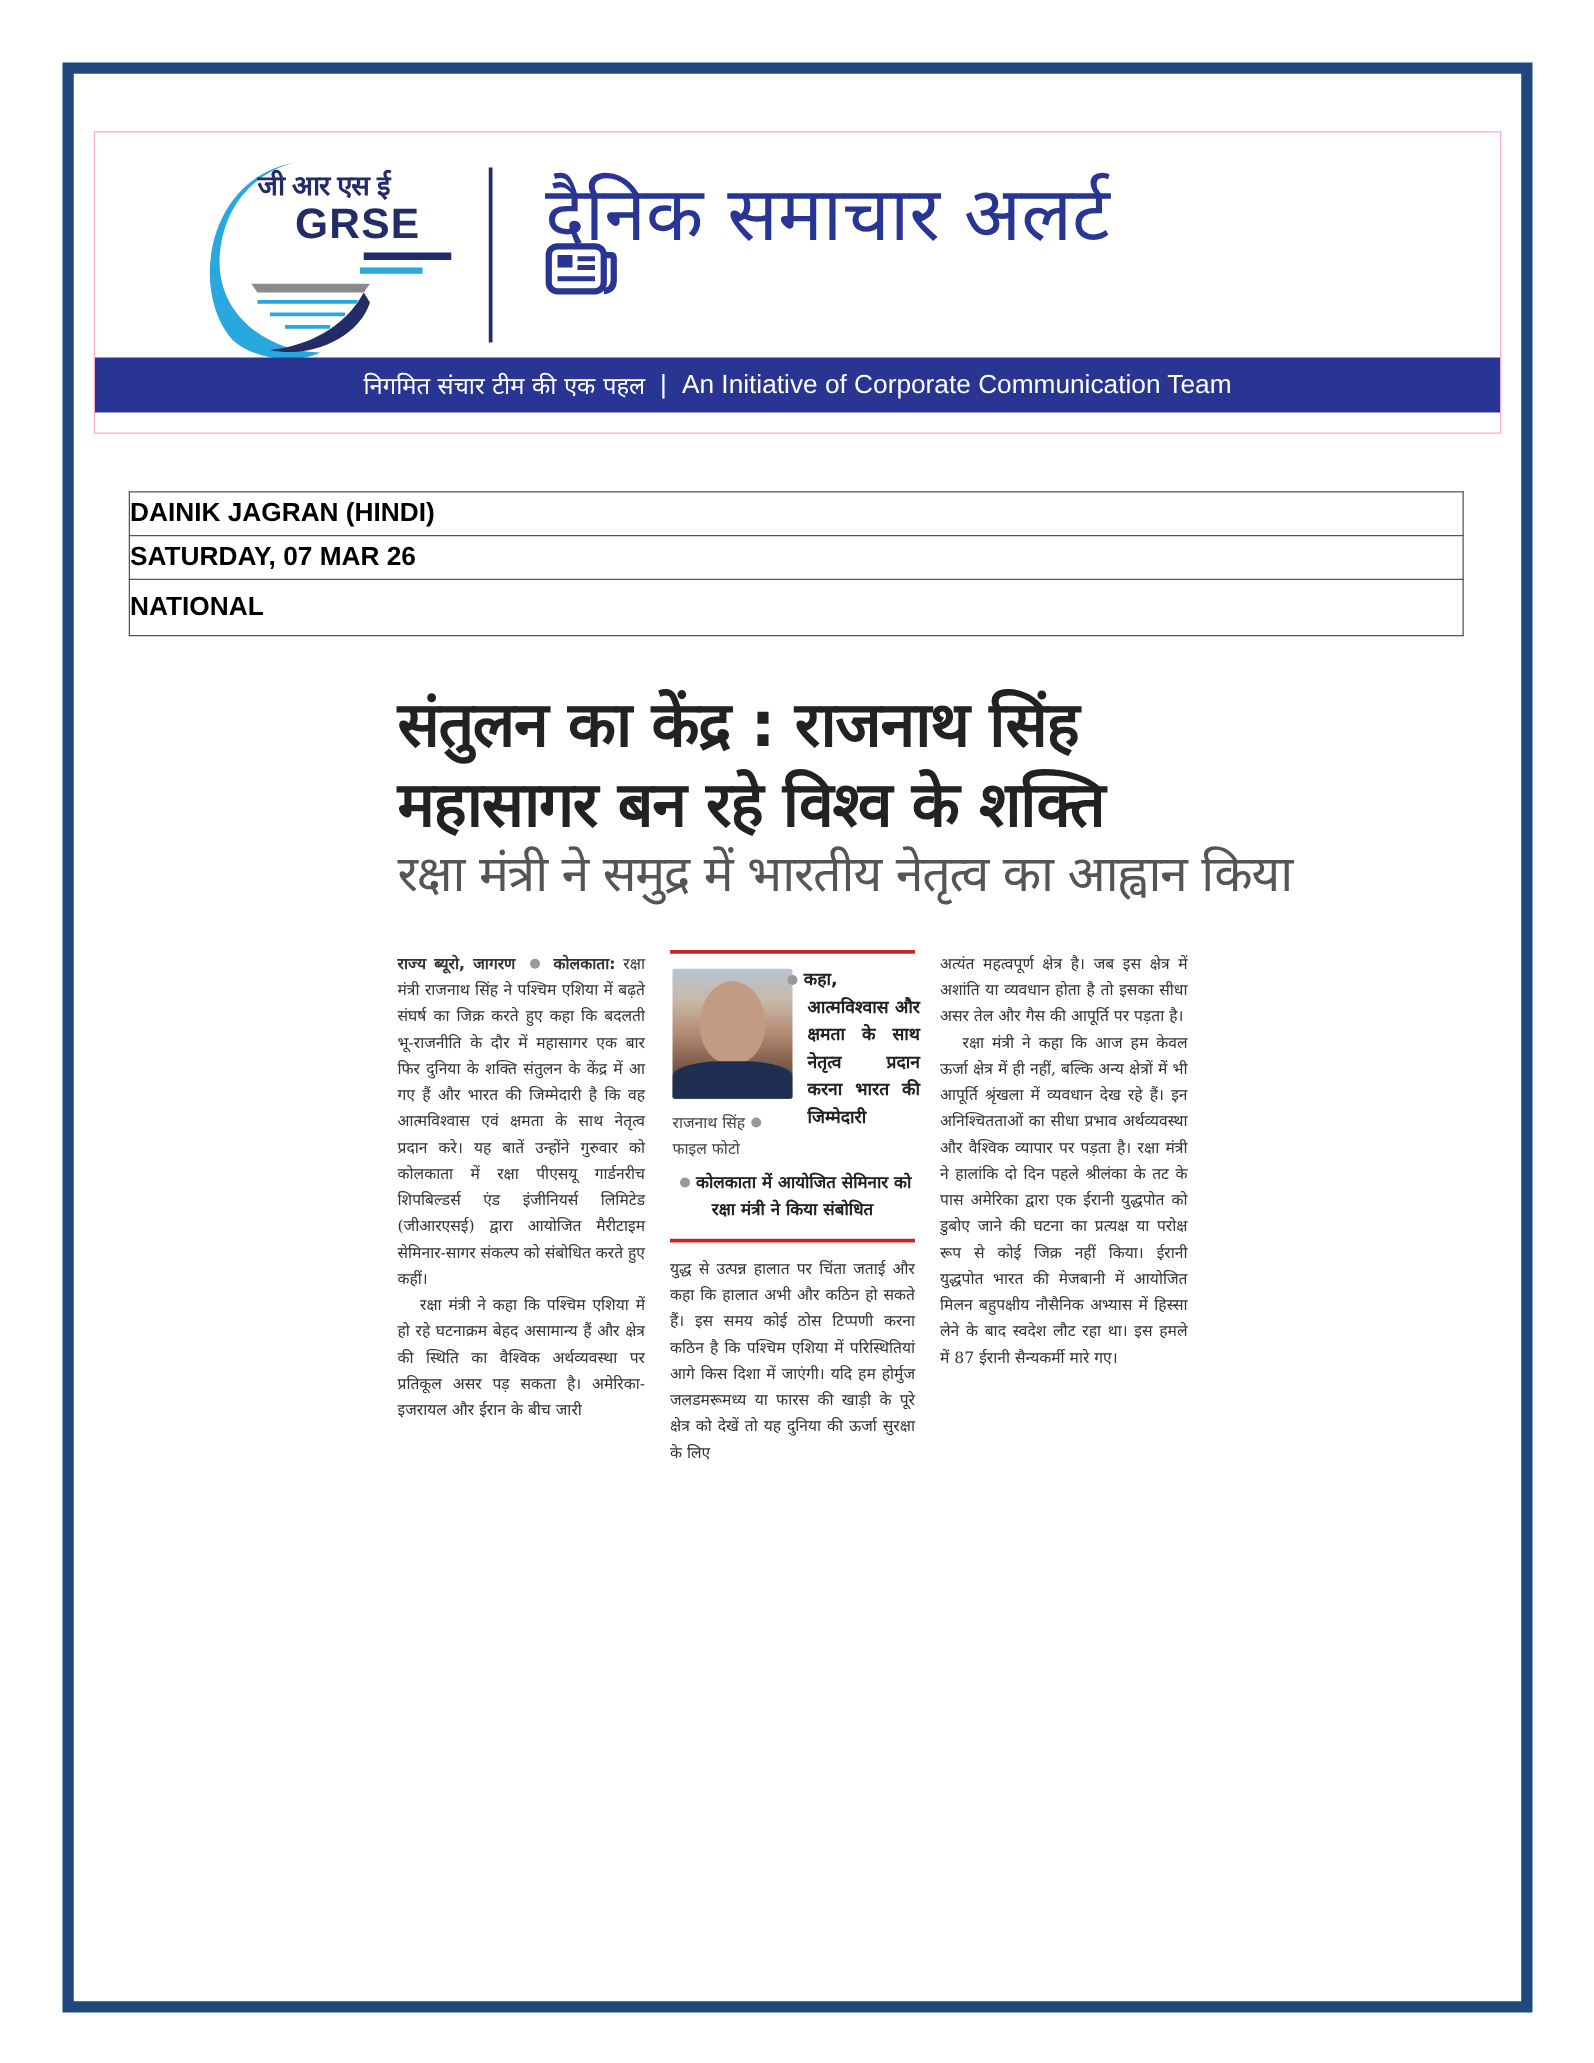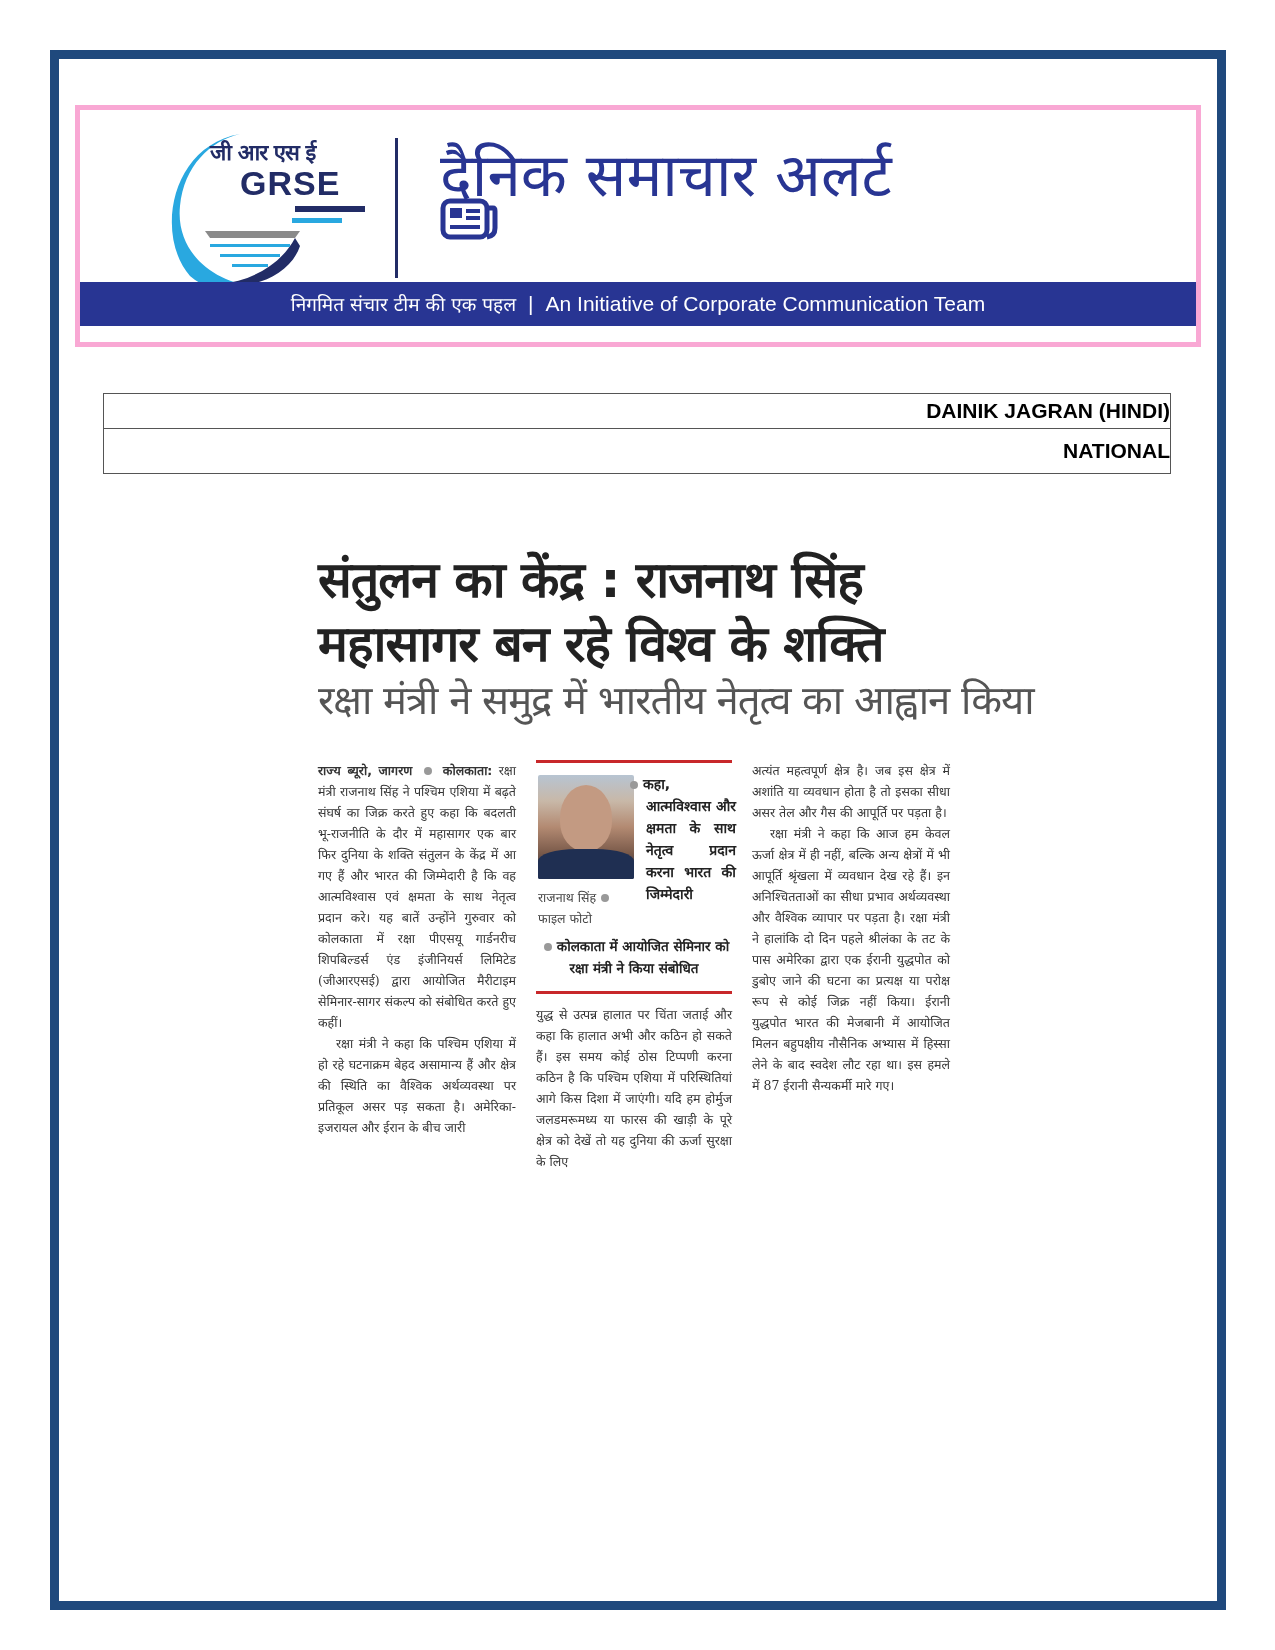--- a/index.html
+++ b/index.html
@@ -1,34 +1,34 @@
 <!DOCTYPE html>
 <html><head>
 <meta charset="utf-8">
 <style>
   html, body { margin: 0; padding: 0; background: #ffffff; }
   body { width: 1275px; height: 1650px; position: relative; overflow: hidden; font-family: "Liberation Sans", sans-serif; }
   .frame { position: absolute; left: 50px; top: 50px; width: 1176px; height: 1560px; border: 9px solid #1f497d; box-sizing: border-box; }
 
-  .banner { position: absolute; left: 75px; top: 105px; width: 1126px; height: 242px; border: 5px solid #f9a8d4; box-sizing: border-box; background: #fff; }
+  .banner { position: absolute; left: 75px; top: 105px; width: 1126px; height: 242px; border: 1px solid #f9a8d4; box-sizing: border-box; background: #fff; }
   .banner-top { position: absolute; left: 0; top: 0; right: 0; height: 194px; }
   .banner-strip { position: absolute; left: 0; right: 0; bottom: 16px; height: 44px; background: #283593; color: #fff; display: flex; align-items: center; justify-content: center; font-size: 21px; white-space: nowrap; }
   .banner-strip .sep { margin: 0 12px; }
 
   .logo { position: absolute; left: 70px; top: 16px; width: 230px; height: 170px; }
   .logo-hindi { position: absolute; left: 60px; top: 10px; font-size: 22px; font-weight: bold; color: #222c66; font-family: "DejaVu Sans", sans-serif; letter-spacing: -1px; }
   .logo-en { position: absolute; left: 58px; top: 38px; font-size: 34px; font-weight: bold; color: #222c66; letter-spacing: 1px; margin-left: 32px; }
   .vdiv { position: absolute; left: 315px; top: 28px; width: 3px; height: 140px; background: #222c66; }
 
   .title-hi { position: absolute; left: 360px; top: 22px; font-size: 60px; color: #283593; font-family: "DejaVu Serif", serif; white-space: nowrap; }
   .title-en { position: absolute; left: 360px; top: 88px; font-size: 56px; color: #283593; white-space: nowrap; display: flex; align-items: center; }
   .title-en .news-icon { width: 58px; height: 42px; margin-right: 16px; }
 
   .info-table { position: absolute; left: 103px; top: 393px; width: 1068px; border-collapse: collapse; }
-  .info-table td { border: 1.5px solid #555; text-align: right; font-weight: bold; font-size: 21px; color: #000; padding: 0; }
+  .info-table td { border: 1.5px solid #555; text-align: left; font-weight: bold; font-size: 21px; color: #000; padding: 0; }
   .info-table tr.r1 td { height: 34px; }
   .info-table tr.r2 td { height: 34px; }
   .info-table tr.r3 td { height: 44px; }
 
   .article { position: absolute; left: 318px; top: 548px; width: 640px; color: #222; }
   .headline { font-family: "DejaVu Sans", sans-serif; font-weight: bold; font-size: 50px; line-height: 64px; color: #222; letter-spacing: -1px; margin: 0; white-space: nowrap; }
   .subhead { font-family: "DejaVu Sans", sans-serif; font-size: 40px; line-height: 40px; color: #555; margin-top: 4px; white-space: nowrap; letter-spacing: -1px; text-align: right; }
 
   .cols { position: absolute; left: 318px; top: 760px; width: 640px; height: 440px; }
   .col { position: absolute; top: 0; font-family: "DejaVu Serif", serif; font-size: 12.5px; line-height: 21px; color: #333; text-align: justify; }
@@ -88,20 +88,23 @@
     <span class="sep">|</span>
     <span>An Initiative of Corporate Communication Team</span>
   </div>
 </div>
 
 <table class="info-table">
   <tbody>
       <tr class="r1">
         <td>DAINIK JAGRAN (HINDI)</td>
       </tr>
+  <tr class="r2">
+        <td>SATURDAY, 07 MAR 26</td>
+      </tr>
   <tr class="r3">
         <td>NATIONAL</td>
       </tr>
 </tbody>
   </table>
 
 <div class="article">
   <h1 class="headline">संतुलन का केंद्र : राजनाथ सिंह</h1>
   <h1 class="headline">महासागर बन रहे विश्व के शक्ति</h1>
   <div class="subhead">रक्षा मंत्री ने समुद्र में भारतीय नेतृत्व का आह्वान किया</div>

